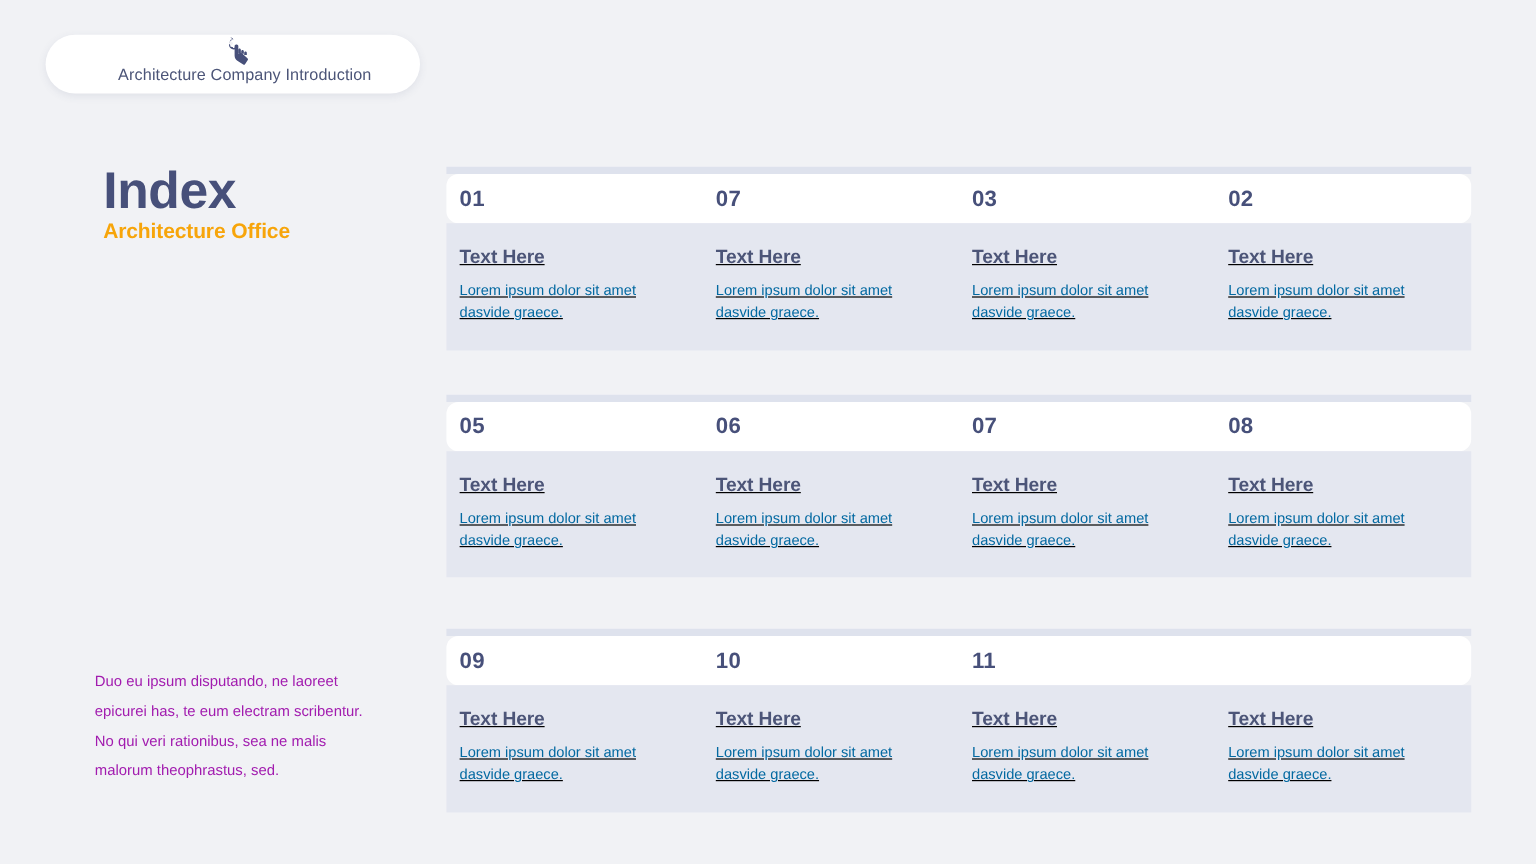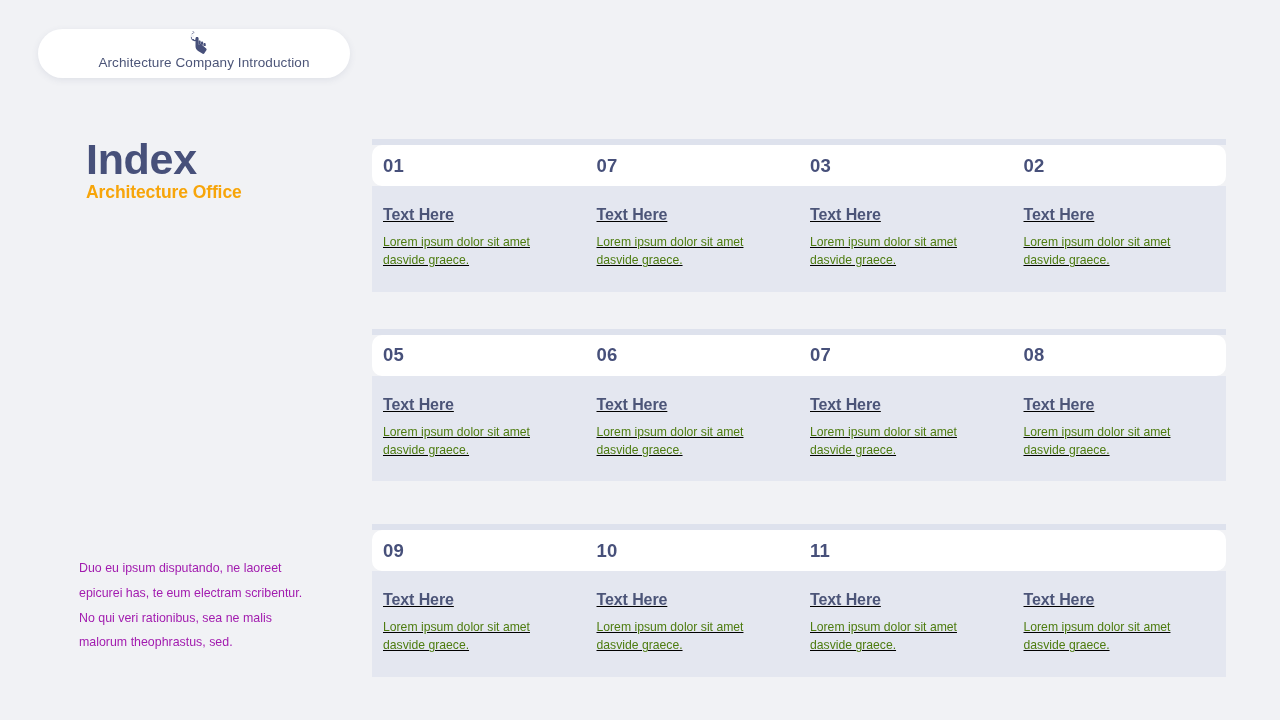--- a/index.html
+++ b/index.html
@@ -137,21 +137,21 @@
     font-size: 16px;
     font-weight: bold;
     color: #4c5578;
     margin-bottom: 9px;
     letter-spacing: -0.1px;
   }
 
   .card-desc {
     font-size: 12.2px;
     line-height: 1.5;
-    color: #4d7c0f;
+    color: #0369a1;
   }
 
   .row-spacer-1 { height: 37px; }
   .row-spacer-2 { height: 43px; }
 
   .row-body.tall  { min-height: 103px; }
   .row-body.short { min-height: 92px; }
 </style>
 </head>
 <body>

